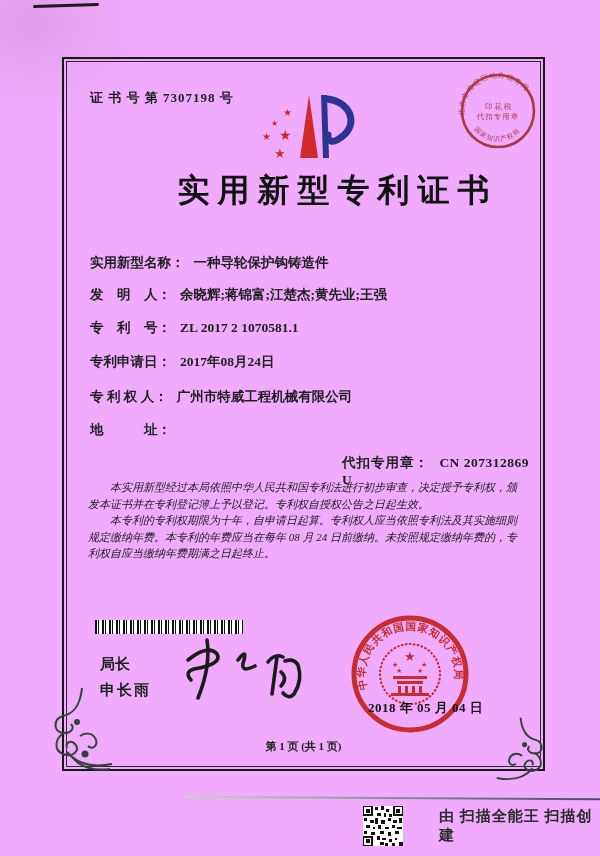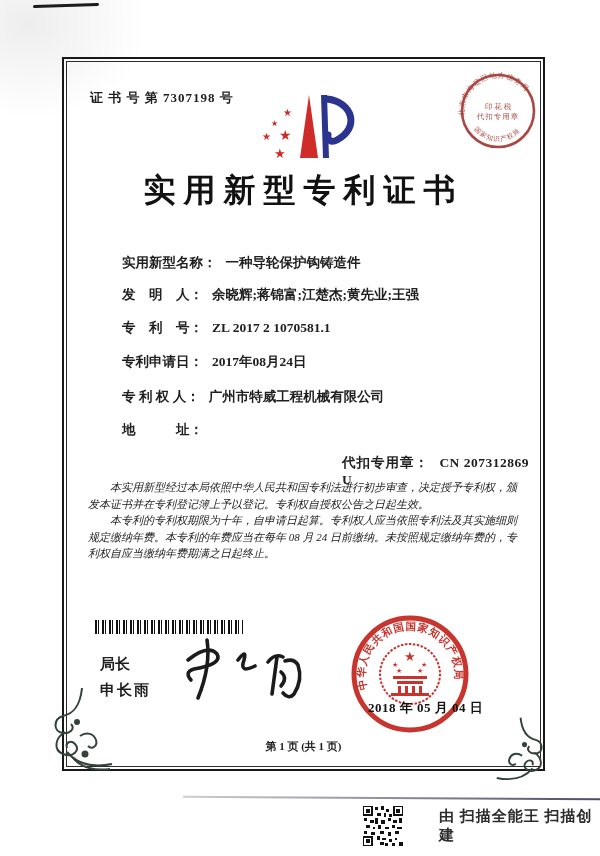--- a/index.html
+++ b/index.html
@@ -1,30 +1,30 @@
 <!DOCTYPE html>
 <html><head>
 <meta charset="utf-8">
 <style>
   html,body{margin:0;padding:0;background:#e8e8e8;}
-  .canvas{position:relative;width:600px;height:856px;background:#ffffff;overflow:hidden;
+  .canvas{position:relative;width:600px;height:856px;background:#f0abfc;overflow:hidden;
           font-family:"Liberation Serif","DejaVu Serif",serif;color:#1f1f1f;}
   .smudge{position:absolute;left:0;top:0;width:150px;height:120px;
           background:radial-gradient(ellipse at 20% 20%,rgba(0,0,0,0.07),transparent 70%);}
   .artifact-top{position:absolute;left:33px;top:4px;width:66px;height:3px;background:#1b1b1b;
           transform:rotate(-2deg);border-radius:2px;}
   .artifact-bottom{position:absolute;left:183px;top:797px;width:417px;height:2px;
           background:linear-gradient(90deg,#cfcfcf,#4c4c66);transform:rotate(0.35deg);}
   .frame{position:absolute;left:62px;top:57px;width:479px;height:710px;border:2px solid #181818;}
   .frame-inner{position:absolute;left:2px;top:2px;right:2px;bottom:2px;border:1px solid #2b2b2b;pointer-events:none;}
   .cert-number{position:absolute;left:26px;top:30px;font-size:13px;letter-spacing:1px;font-weight:600;}
   .title{position:absolute;left:0;top:110px;width:100%;text-align:center;font-size:32px;
-         font-weight:700;letter-spacing:8px;color:#111;}
+         font-weight:700;letter-spacing:8px;color:#111;padding-left:34px;}
   .row{position:absolute;left:26px;display:flex;font-size:13.5px;font-weight:700;line-height:1.55;}
-  .row .lbl{white-space:pre;margin-left:32px;}
+  .row .lbl{white-space:pre;}
   .row .val{margin-left:9px;}
   .row-addr .val{width:352px;}
   .grant-no{position:absolute;left:278px;top:395px;font-size:13.5px;font-weight:700;letter-spacing:1px;}
   .grant-no .val{margin-left:6px;letter-spacing:0.5px;}
   .legal{position:absolute;left:24px;top:420px;width:433px;font-size:11px;line-height:16.5px;
          font-style:italic;color:#1c1c1c;}
   .legal p{margin:0;text-indent:2em;}
   .barcode{position:absolute;left:31px;top:561px;width:148px;height:14px;
      background:repeating-linear-gradient(90deg,#111 0 2px,#fff 2px 3px,#111 3px 4px,#fff 4px 7px,
      #111 7px 9px,#fff 9px 10px,#111 10px 11px,#fff 11px 14px);}

